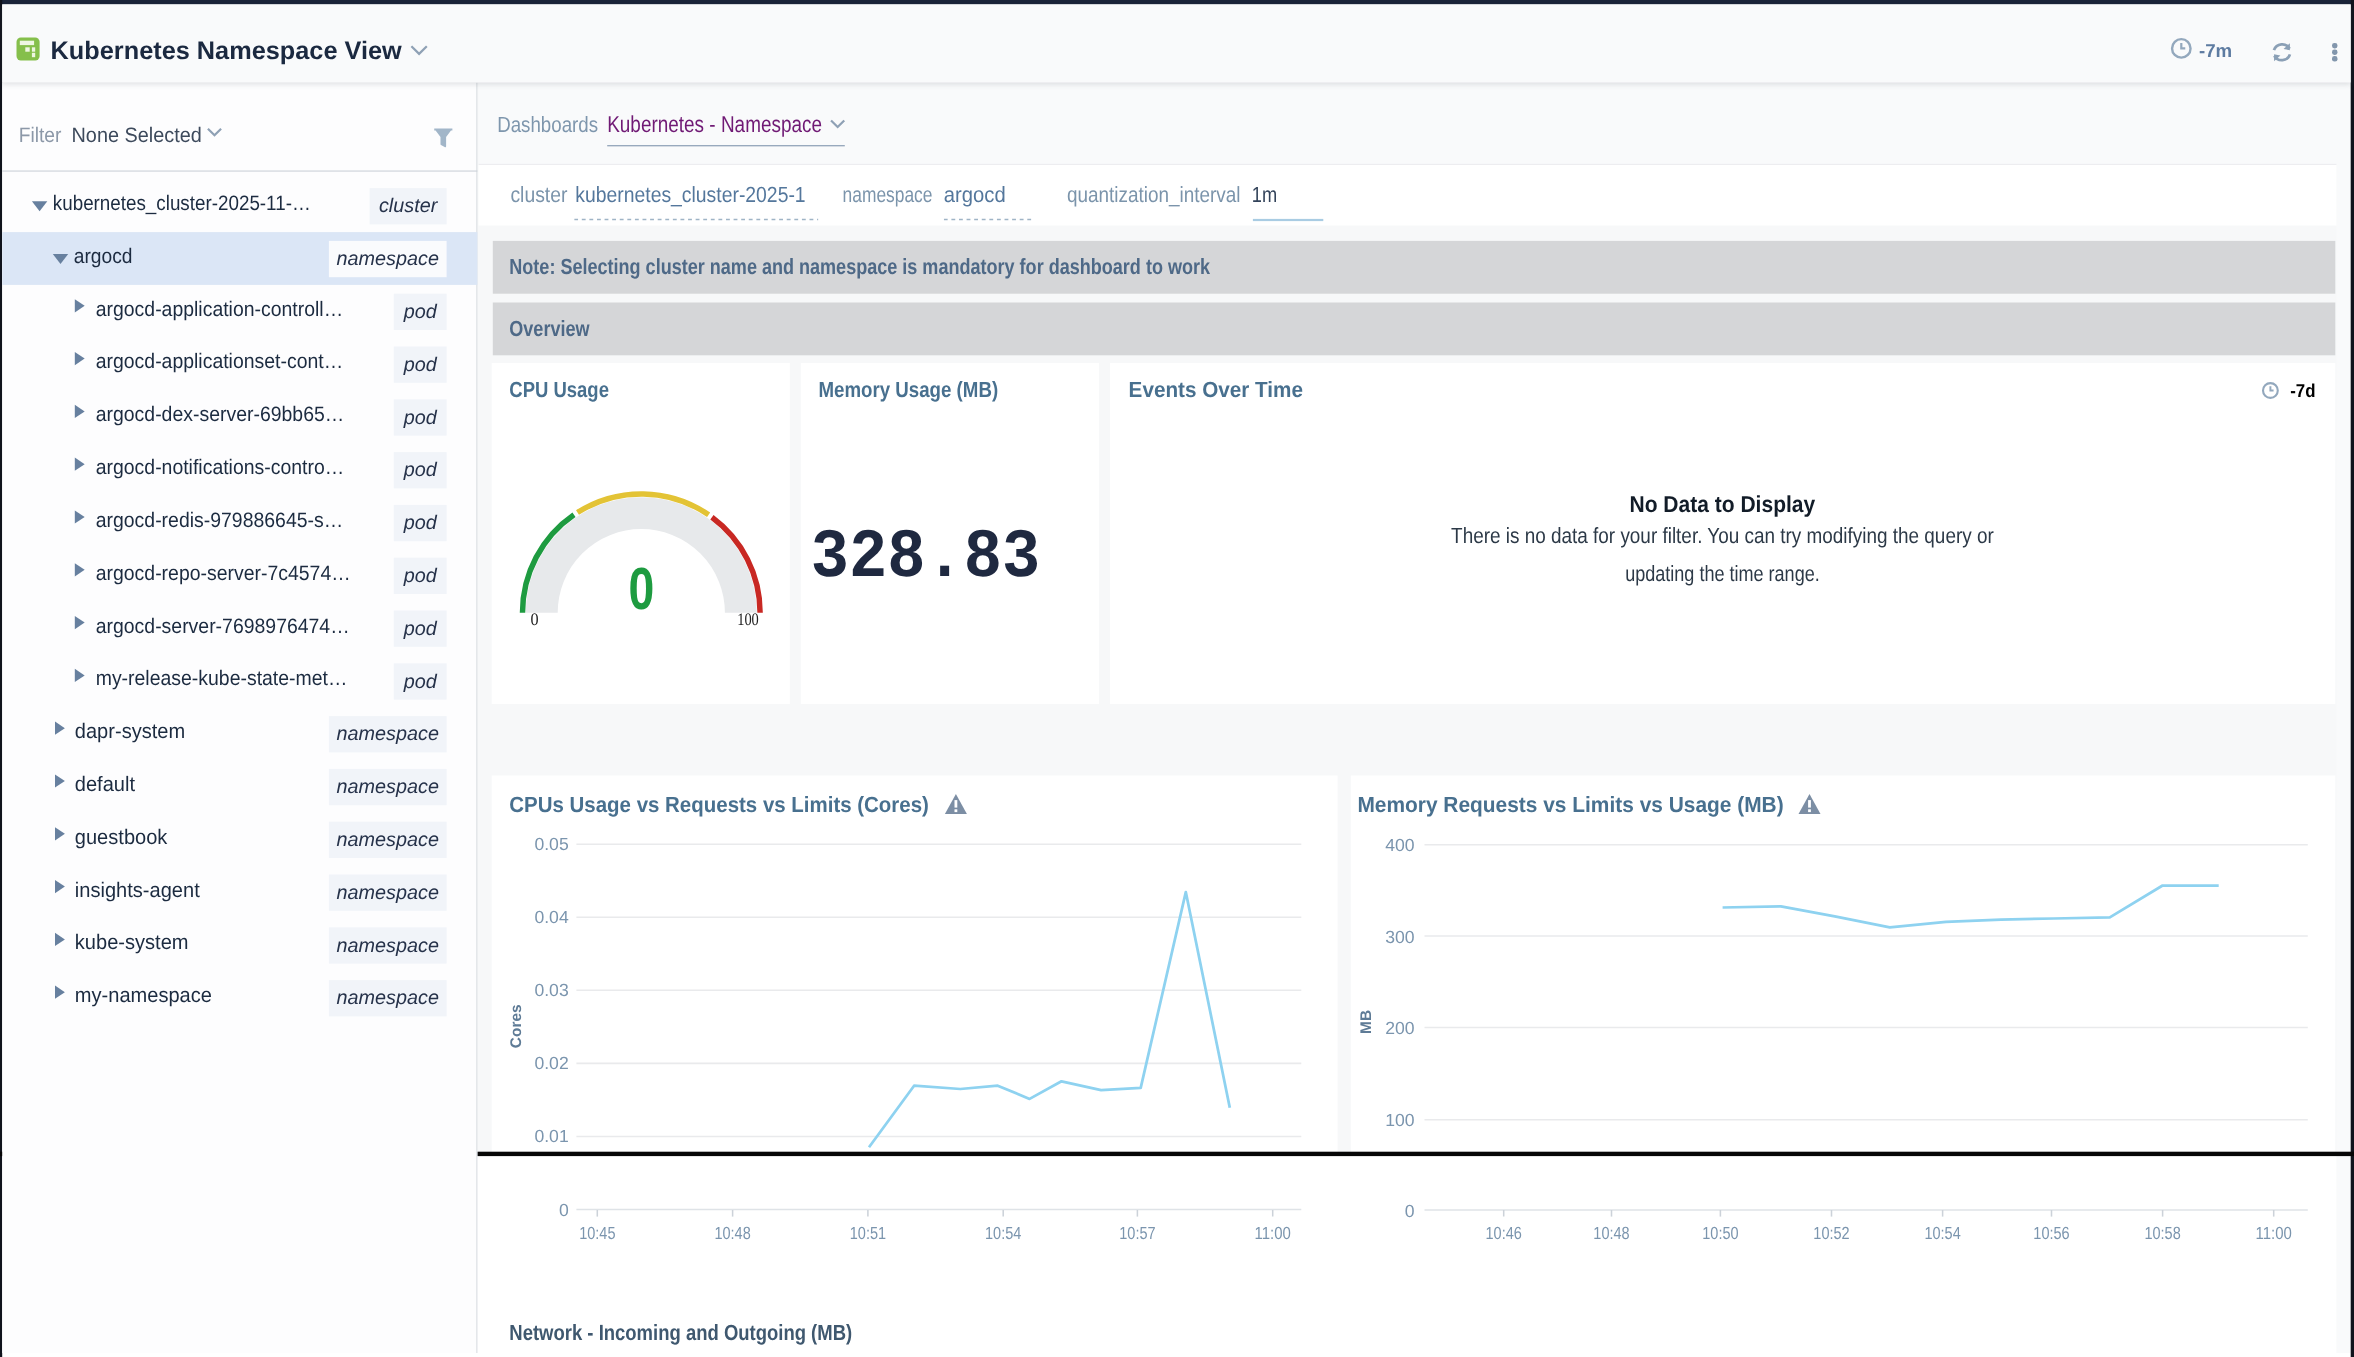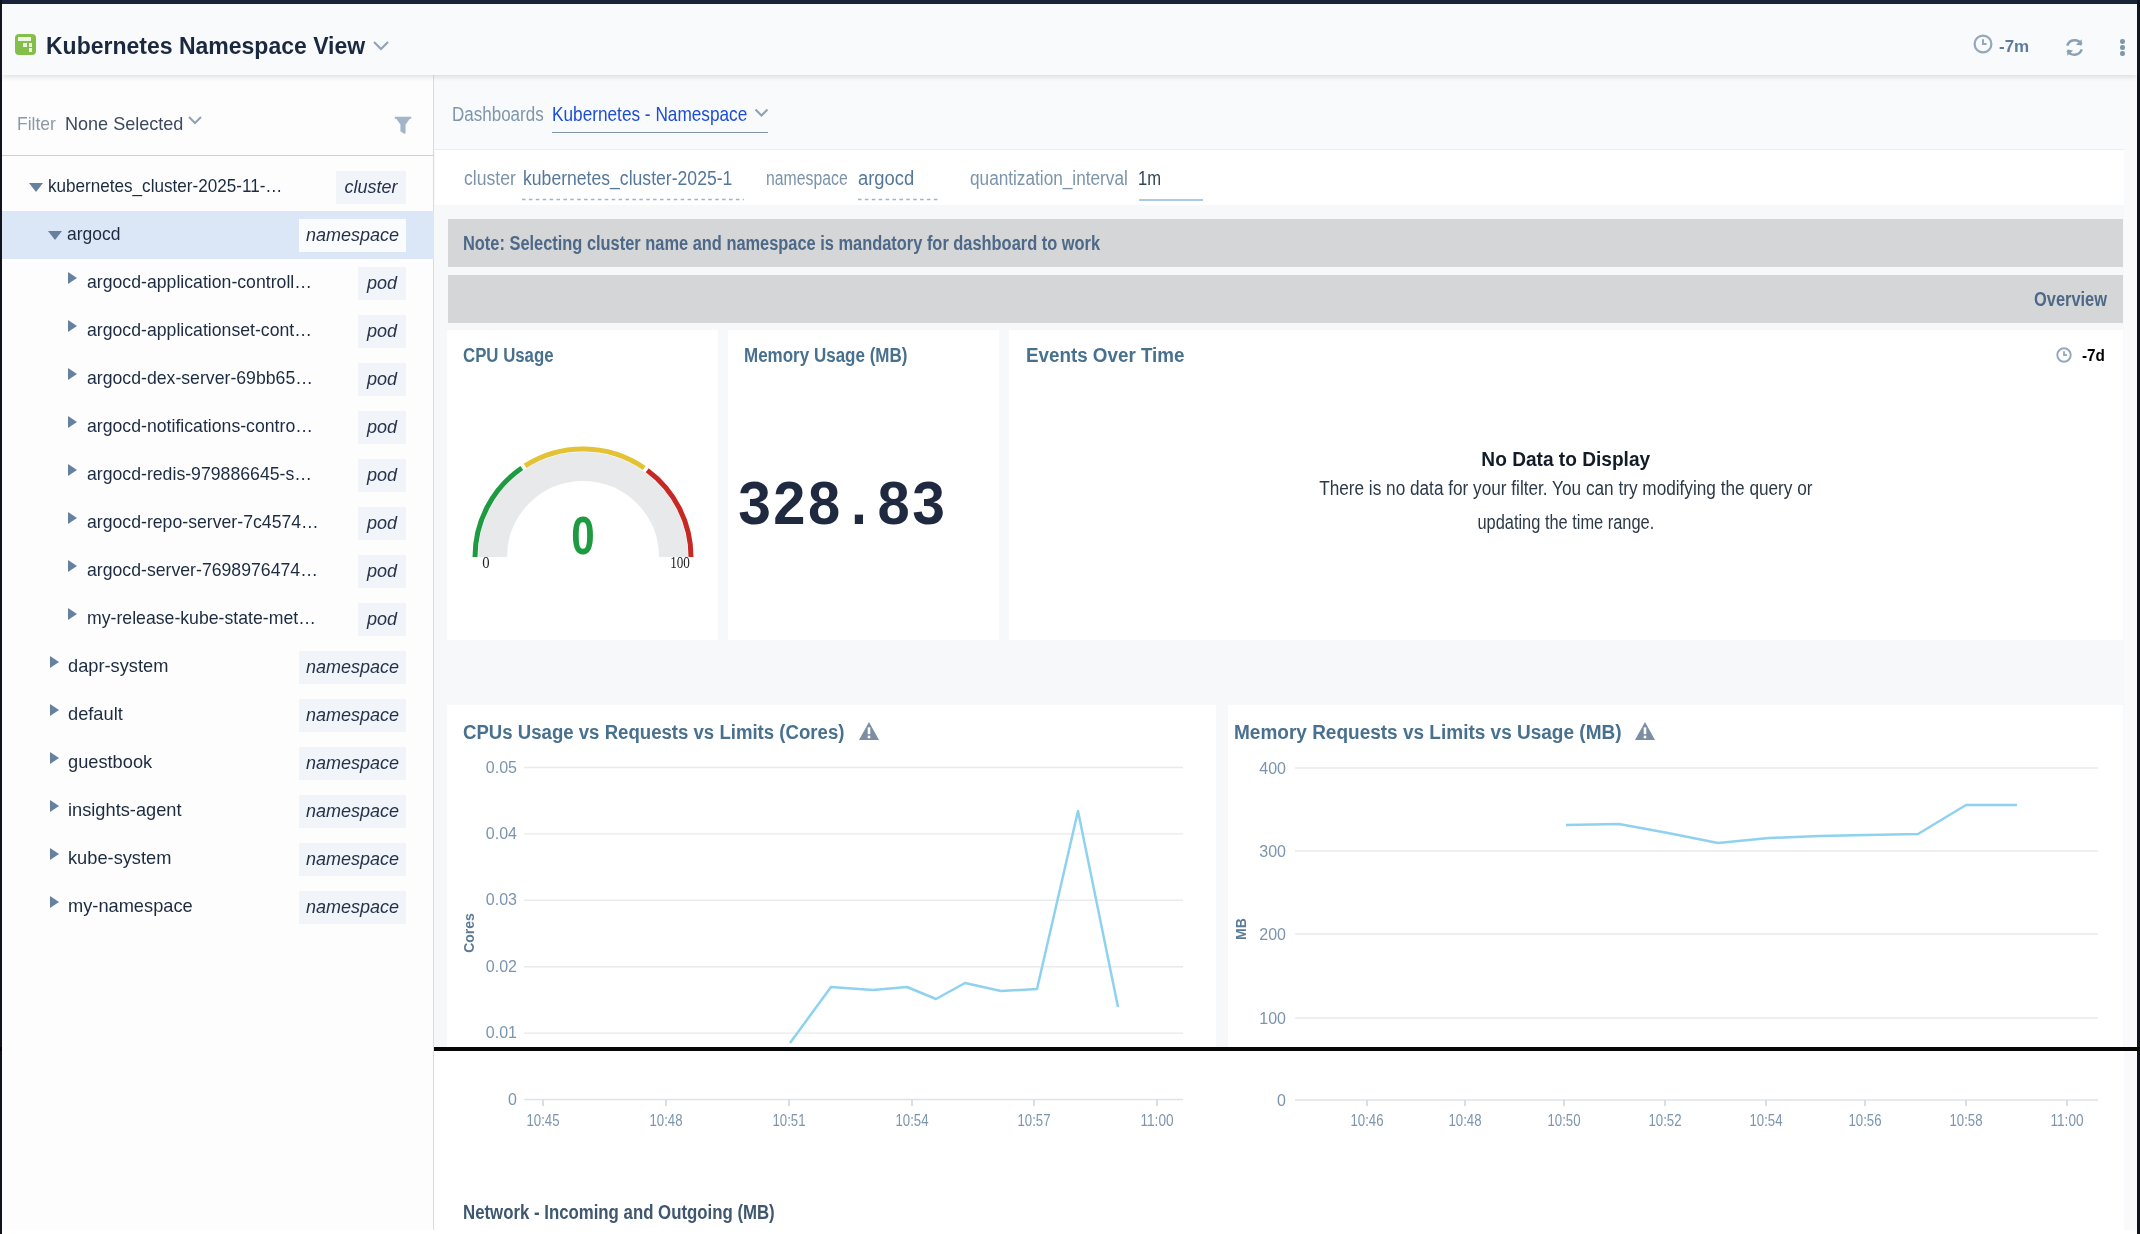--- a/index.html
+++ b/index.html
@@ -154,21 +154,21 @@
       <div class="srow" style="top: 808px;">
         <div class="tri-r" style="left: 48px;"></div>
         <div class="sname" style="left: 66px; transform: scaleX(0.96);">my-namespace</div>
         <div class="badge" style="width: 107px;">namespace</div>
       </div>
     </div>
 
   <div class="abs" style="left:435px; top:75px; width:1702px; height:74px; background:#f9fafb;"></div>
 
   <div class="abs" style="left:452px; top:103px; font-size:20px; color:#7e96ad;"><span class="sx" style="transform:scaleX(0.85);">Dashboards</span></div>
-  <div class="abs" style="left:552px; top:102px; font-size:21px; color:#1d4ed8;text-decoration:underline;"><span class="sx" style="transform:scaleX(0.82);">Kubernetes - Namespace</span></div>
+  <div class="abs" style="left:552px; top:102px; font-size:21px; color:#701a75;text-decoration:underline;"><span class="sx" style="transform:scaleX(0.82);">Kubernetes - Namespace</span></div>
   <div class="abs" style="left:552px; top:132px; width:216px; height:1px; background:#8196ad;"></div>
   <svg class="abs" style="left:754px; top:108px;" width="15" height="10">
       <polyline class="chev" points="1.5,1.5 7.5,7.5 13.5,1.5" stroke-width="1.8"></polyline>
     </svg>
 
   <div class="abs" style="left:435px; top:149px; width:1697px; height:56px; background:#ffffff; border-top:1px solid #ededf0;"></div>
   <div class="abs" style="left:464px; top:167px; font-size:20px; color:#7b94ab;"><span class="sx" style="transform:scaleX(0.88);">cluster</span></div>
   <div class="abs" style="left:523px; top:167px; font-size:20px; color:#54779c;"><span class="sx" style="transform:scaleX(0.88);">kubernetes_cluster-2025-1</span></div>
   <svg class="abs" style="left:522px; top:198px;" width="222" height="3">
       <line x1="0" y1="1.5" x2="222" y2="1.5" stroke="#9fb4c6" stroke-width="1.4" stroke-dasharray="3.5,3.4"></line>
@@ -176,21 +176,21 @@
   <div class="abs" style="left:766px; top:167px; font-size:20px; color:#7b94ab;"><span class="sx" style="transform:scaleX(0.79);">namespace</span></div>
   <div class="abs" style="left:858px; top:167px; font-size:20px; color:#54779c;"><span class="sx" style="transform:scaleX(0.92);">argocd</span></div>
   <svg class="abs" style="left:858px; top:198px;" width="80" height="3">
       <line x1="0" y1="1.5" x2="80" y2="1.5" stroke="#9fb4c6" stroke-width="1.4" stroke-dasharray="3.5,3.4"></line>
     </svg>
   <div class="abs" style="left:970px; top:167px; font-size:20px; color:#7b94ab;"><span class="sx" style="transform:scaleX(0.86);">quantization_interval</span></div>
   <div class="abs" style="left:1138px; top:167px; font-size:20px; color:#33435a;"><span class="sx" style="transform:scaleX(0.83);">1m</span></div>
   <div class="abs" style="left:1139px; top:199px; width:64px; height:2px; background:#a9cce3;"></div>
 
   <div class="band" style="top:219px;"><span class="sx" style="transform:scaleX(0.82);">Note: Selecting cluster name and namespace is mandatory for dashboard to work</span></div>
-  <div class="band" style="top:275px;text-align:right;"><span class="sx" style="transform:scaleX(0.82);">Overview</span></div>
+  <div class="band" style="top:275px;"><span class="sx" style="transform:scaleX(0.82);">Overview</span></div>
 
   <div class="panel" style="left:447px; top:330px; width:271px; height:310px;"></div>
   <div class="panel" style="left:728px; top:330px; width:271px; height:310px;"></div>
   <div class="panel" style="left:1009px; top:330px; width:1114px; height:310px;"></div>
   <div class="ptitle" style="left:463px; top:344px;"><span class="sx" style="transform:scaleX(0.84);">CPU Usage</span></div>
   <div class="ptitle" style="left:744px; top:344px;"><span class="sx" style="transform:scaleX(0.85);">Memory Usage (MB)</span></div>
   <div class="ptitle" style="left:1026px; top:344px;"><span class="sx" style="transform:scaleX(0.94);">Events Over Time</span></div>
 
   <svg class="abs" style="left:447px; top:330px;" width="271" height="310" viewBox="0 0 271 310">
     <path d="M 45.5 227 A 90.5 90.5 0 0 1 226.5 227" fill="none" stroke="#e7e9eb" stroke-width="29"></path>

